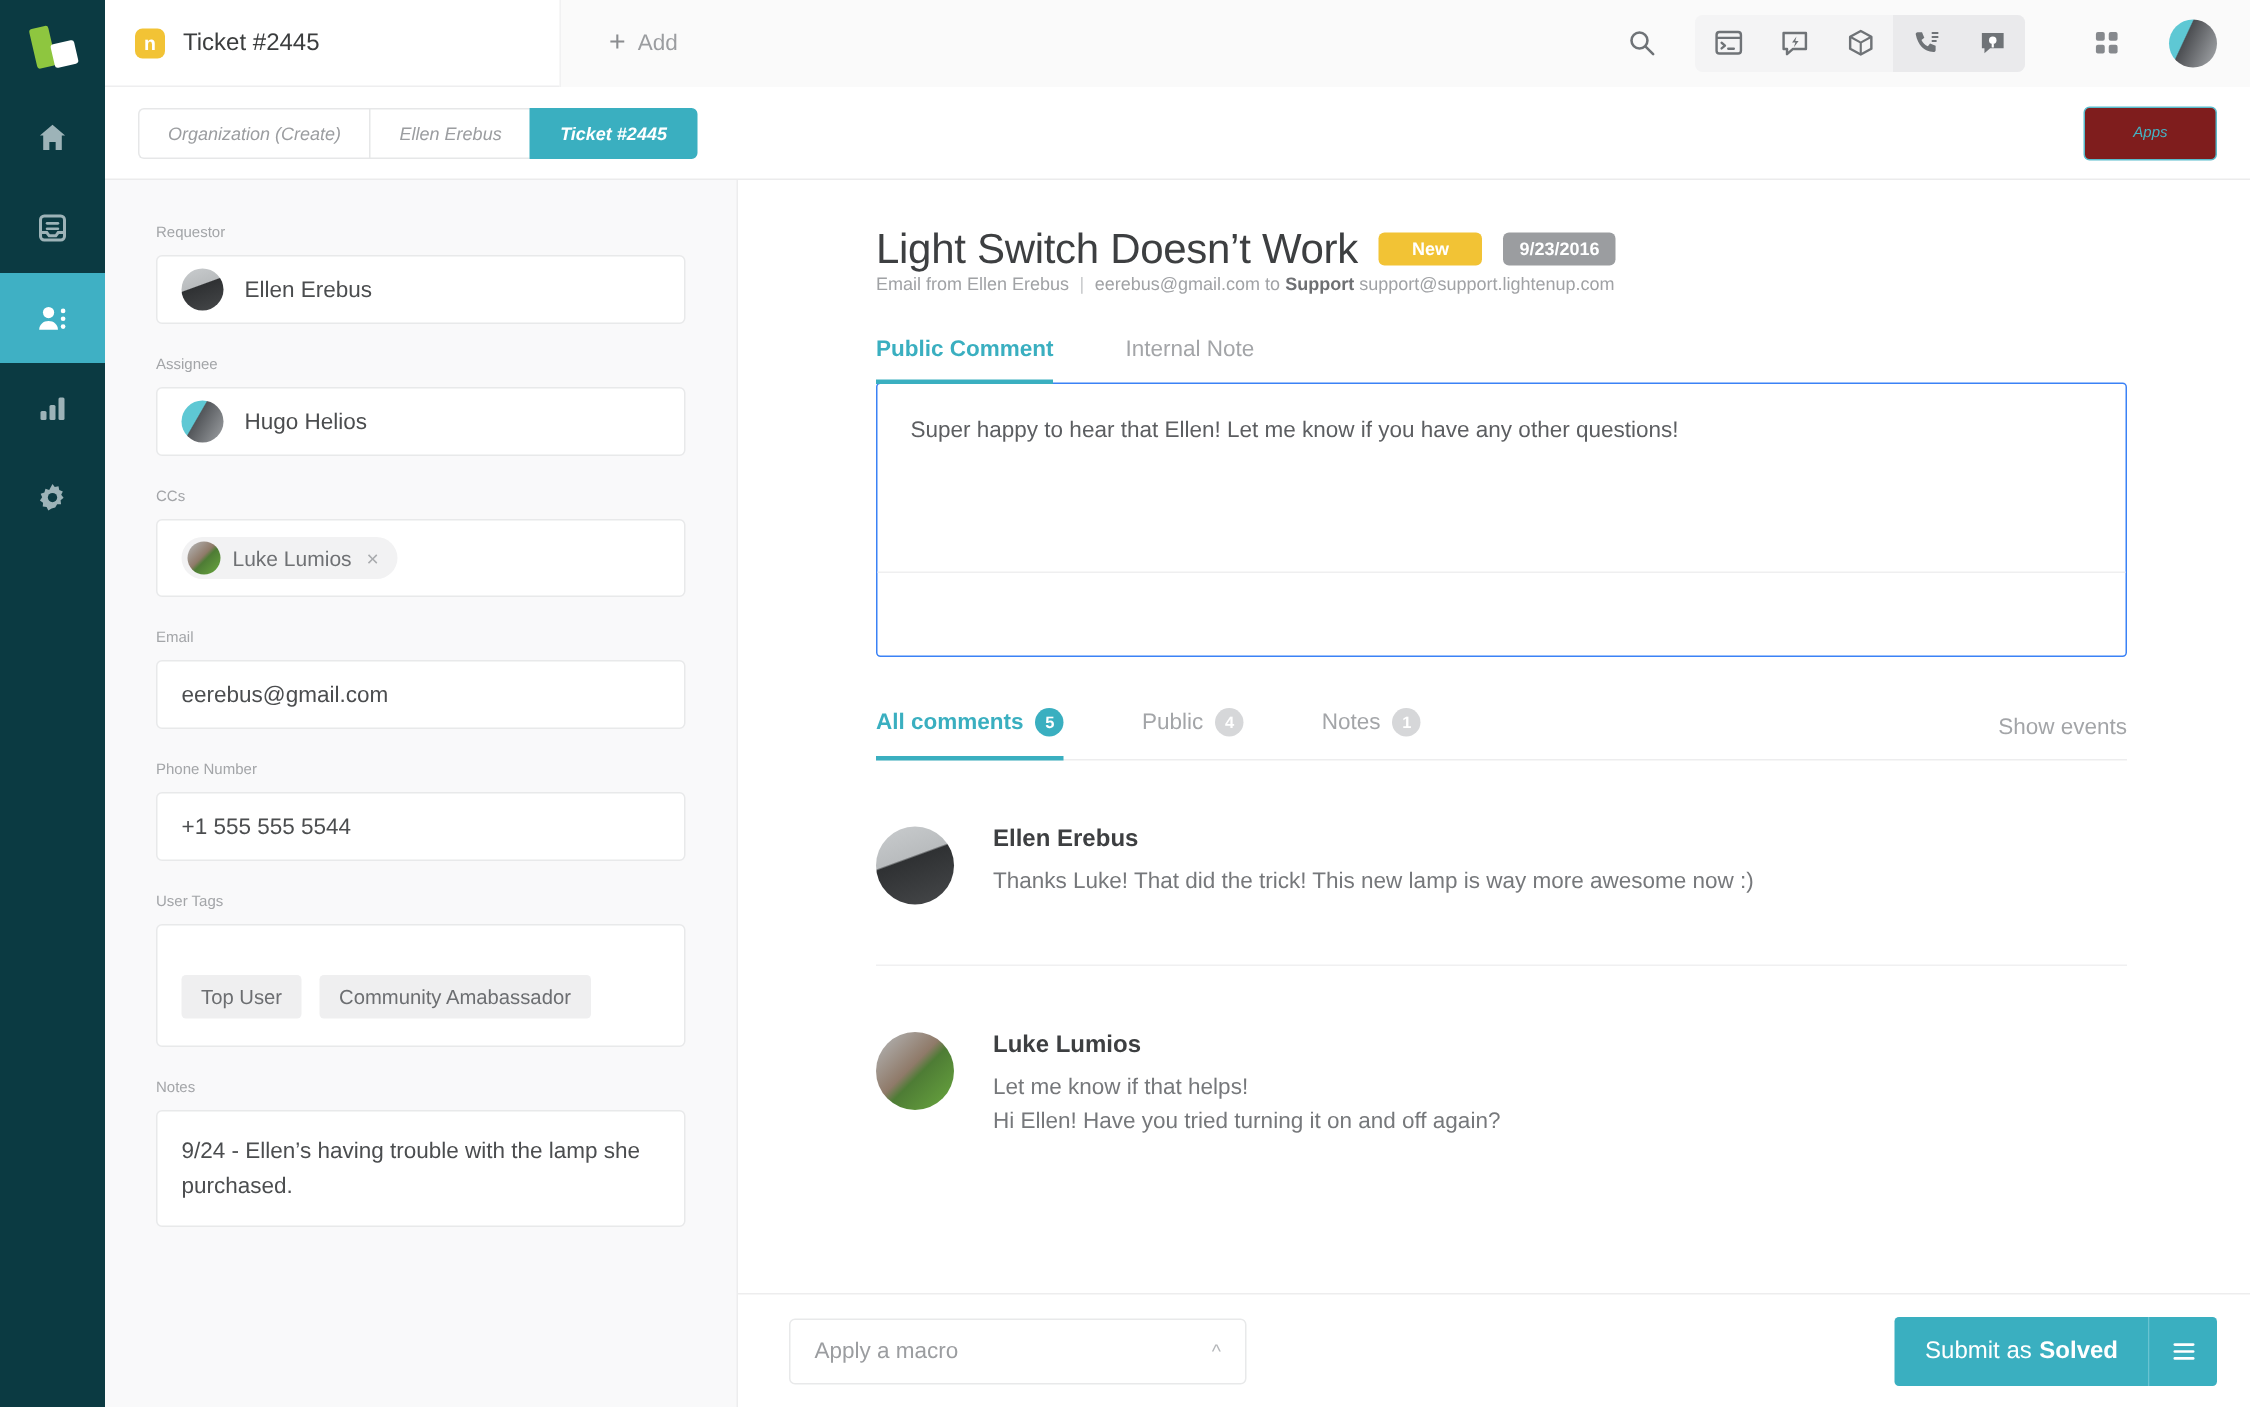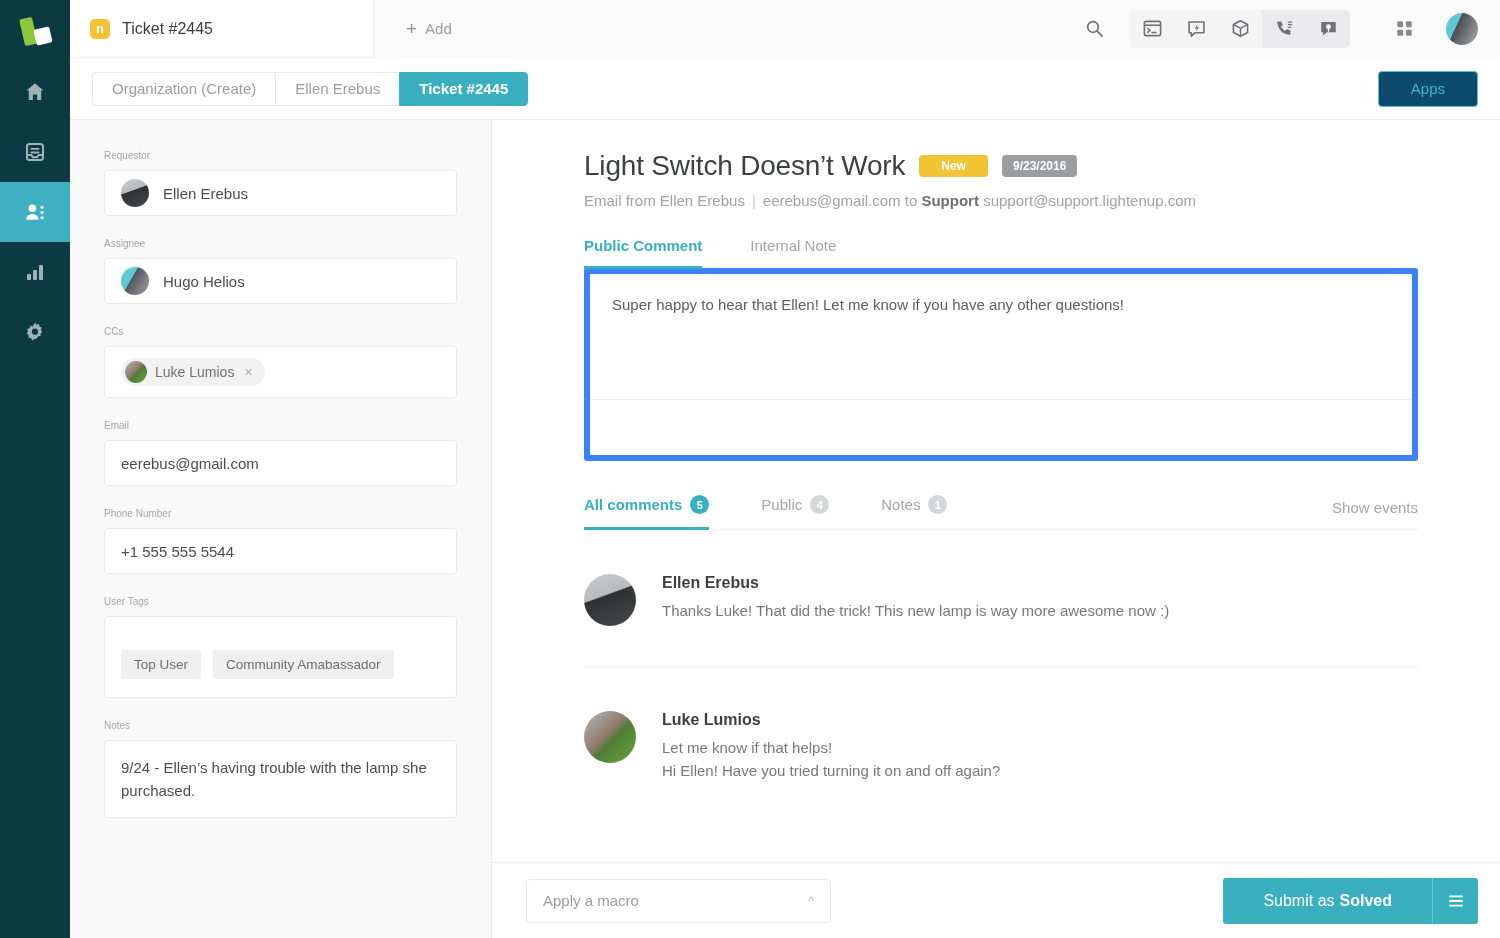--- a/index.html
+++ b/index.html
@@ -105,36 +105,37 @@
   .tabstrip {
     height: 62px; background: #ffffff;
     display: flex; align-items: center;
     padding: 0 22px 0 22px;
     border-bottom: 1px solid #ebebec;
     flex: 0 0 62px;
   }
   .crumbs { display: flex; align-items: stretch; height: 34px; }
   .crumb {
     display: flex; align-items: center; justify-content: center;
-    padding: 0 19px; font-size: 15px; color: #9b9da0;
+    padding: 0 19px; font-size: 12px; color: #9b9da0;
     background: #ffffff; border: 1px solid #e6e7e8;
-    border-right: none; cursor: pointer; white-space: nowrap;
+    border-right: none; cursor: pointer; white-space: nowrap; font-style: italic;
   }
   .crumb:first-child { border-radius: 4px 0 0 4px; }
   .crumb:last-child { border-right: 1px solid #e6e7e8; border-radius: 0 4px 4px 0; }
   .crumb.active {
     background: #3aafc0; border-color: #3aafc0; color: #ffffff; font-weight: bold;
   }
   .apps-btn {
     margin-left: auto;
     height: 36px; padding: 0 32px;
     border: 1px solid #59bccc; border-radius: 4px;
-    background: #0c4a6e; color: #45b3c4; font-size: 15px;
+    background: #7f1d1d; color: #45b3c4; font-size: 10px;
     display: flex; align-items: center; justify-content: center;
     cursor: pointer;
+    font-style: italic;
   }
 
   
   .body { flex: 1; display: flex; min-height: 0; }
 
   
   .props {
     width: 422px; flex: 0 0 422px;
     background: #f9f9fa; border-right: 1px solid #ededee;
     padding: 30px 34px 0 34px;
@@ -182,34 +183,34 @@
   .ticket-title { font-size: 28px; color: #3d3f41; font-weight: normal; letter-spacing: -0.2px; }
   .badge-new {
     background: #f2c335; color: #ffffff; font-size: 12px; font-weight: bold;
     border-radius: 4px; padding: 5px 22px; line-height: 1;
   }
   .badge-date {
     background: #9b9da0; color: #ffffff; font-size: 12px; font-weight: bold;
     border-radius: 4px; padding: 5px 11px; line-height: 1;
   }
   .ticket-sub {
-    margin-top: 10px; font-size: 15px; color: #a0a2a5;
+    margin-top: 0; font-size: 12px; color: #a0a2a5;
   }
   .ticket-sub .sep { margin: 0 7px; color: #c6c8ca; }
   .ticket-sub b { color: #6e7073; font-weight: bold; }
 
   .ctabs { display: flex; align-items: flex-end; margin-top: 28px; }
   .ctab {
     font-size: 15px; color: #a3a5a8; padding: 0 0 12px 0;
     margin-right: 48px; cursor: pointer; border-bottom: 3px solid transparent;
   }
   .ctab.active { color: #3aafc0; border-bottom-color: #3aafc0; font-weight: bold; }
 
   .editor {
-    border: 6px solid #3b82f6; border-radius: 3px;
+    border: 1px solid #3b82f6; border-radius: 3px;
     margin-top: -1px; background: #ffffff;
   }
   .editor-text {
     padding: 20px 22px; min-height: 125px;
     font-size: 15px; color: #5c5e61; line-height: 1.5;
   }
   .editor-toolbar { height: 56px; border-top: 1px solid #efeff0; }
 
   .ftabs {
     display: flex; align-items: flex-end; margin-top: 34px;
@@ -256,21 +257,21 @@
   .macro {
     width: 305px; height: 44px;
     border: 1px solid #e8e9ea; border-radius: 4px; background: #fff;
     display: flex; align-items: center; padding: 0 16px;
     font-size: 15px; color: #9b9da0; cursor: pointer;
   }
   .macro .chev { margin-left: auto; color: #b5b7ba; font-size: 13px; }
   .submit-wrap { margin-left: auto; display: flex; align-items: stretch; height: 46px; }
   .submit-btn {
     background: #3aafc0; color: #ffffff; font-size: 16px;
-    padding: 0 40px; display: flex; align-items: center;
+    padding: 0 20px; display: flex; align-items: center;
     border-radius: 3px 0 0 3px; cursor: pointer;
   }
   .submit-btn b { font-weight: bold; margin-left: 5px; }
   .submit-menu {
     background: #3aafc0; width: 46px; border-left: 1px solid #69c3d1;
     border-radius: 0 3px 3px 0; display: flex; align-items: center;
     justify-content: center; cursor: pointer;
   }
   
   .ph-ellen { background: linear-gradient(160deg,#c9ccce 0%,#b9bcbe 40%,#2f3133 42%,#46484a 100%); }

